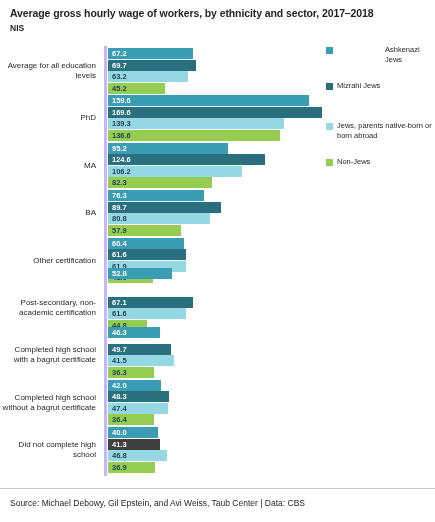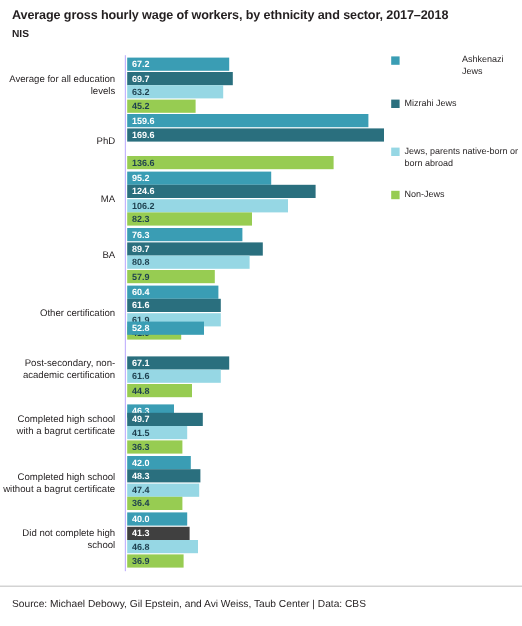--- a/index.html
+++ b/index.html
@@ -49,21 +49,21 @@
     top: 0;
     width: 104px;
     height: 100%;
   }
   #bars-area {
     position: absolute;
     left: 104px;
     top: 0;
     width: 331px;
     height: 100%;
-    border-left: 1px solid #c4b5fd;
+    border-left: 3px solid #c4b5fd;
     box-sizing: border-box;
   }
   .cat-label {
     position: absolute;
     right: 8px;
     text-align: right;
     font-size: 8px;
     line-height: 10px;
     color: #231f20;
     width: 96px;
@@ -176,20 +176,25 @@
       <div class="bar-row" style="top: 49.4px; width: 201.415px;">
         <div class="bar" style="background: rgb(58, 157, 180);">
           <span class="bar-value v-light">159.6</span>
         </div>
       </div>
       <div class="bar-row" style="top: 60.9px; width: 214.035px;">
         <div class="bar" style="background: rgb(42, 111, 126);">
           <span class="bar-value v-light">169.6</span>
         </div>
       </div>
+      <div class="bar-row" style="top: 72.4px; width: 175.797px;">
+        <div class="bar" style="background: rgb(150, 215, 228);">
+          <span class="bar-value v-dark">139.3</span>
+        </div>
+      </div>
       <div class="bar-row" style="top: 83.9px; width: 172.389px;">
         <div class="bar" style="background: rgb(151, 204, 82);">
           <span class="bar-value v-dark">136.6</span>
         </div>
       </div>
       <div class="bar-row" style="top: 96.8px; width: 120.142px;">
         <div class="bar" style="background: rgb(58, 157, 180);">
           <span class="bar-value v-light">95.2</span>
         </div>
       </div>
@@ -256,36 +261,36 @@
       <div class="bar-row" style="top: 250.5px; width: 84.6802px;">
         <div class="bar" style="background: rgb(42, 111, 126);">
           <span class="bar-value v-light">67.1</span>
         </div>
       </div>
       <div class="bar-row" style="top: 262px; width: 77.7392px;">
         <div class="bar" style="background: rgb(150, 215, 228);">
           <span class="bar-value v-dark">61.6</span>
         </div>
       </div>
-      <div class="bar-row" style="top: 273.5px; width: 54px;">
+      <div class="bar-row" style="top: 273.5px; width: 39px;">
         <div class="bar" style="background: rgb(151, 204, 82);">
           <span class="bar-value v-dark">44.8</span>
         </div>
       </div>
-      <div class="bar-row" style="top: 291px; width: 39px;">
+      <div class="bar-row" style="top: 281px; width: 52px;">
         <div class="bar" style="background: rgb(58, 157, 180);">
           <span class="bar-value v-light">46.3</span>
         </div>
       </div>
       <div class="bar-row" style="top: 297.9px; width: 62.7214px;">
         <div class="bar" style="background: rgb(42, 111, 126);">
           <span class="bar-value v-light">49.7</span>
         </div>
       </div>
-      <div class="bar-row" style="top: 309.4px; width: 50px;">
+      <div class="bar-row" style="top: 309.4px; width: 66px;">
         <div class="bar" style="background: rgb(150, 215, 228);">
           <span class="bar-value v-dark">41.5</span>
         </div>
       </div>
       <div class="bar-row" style="top: 320.9px; width: 45.8106px;">
         <div class="bar" style="background: rgb(151, 204, 82);">
           <span class="bar-value v-dark">36.3</span>
         </div>
       </div>
       <div class="bar-row" style="top: 333.8px; width: 53.004px;">

